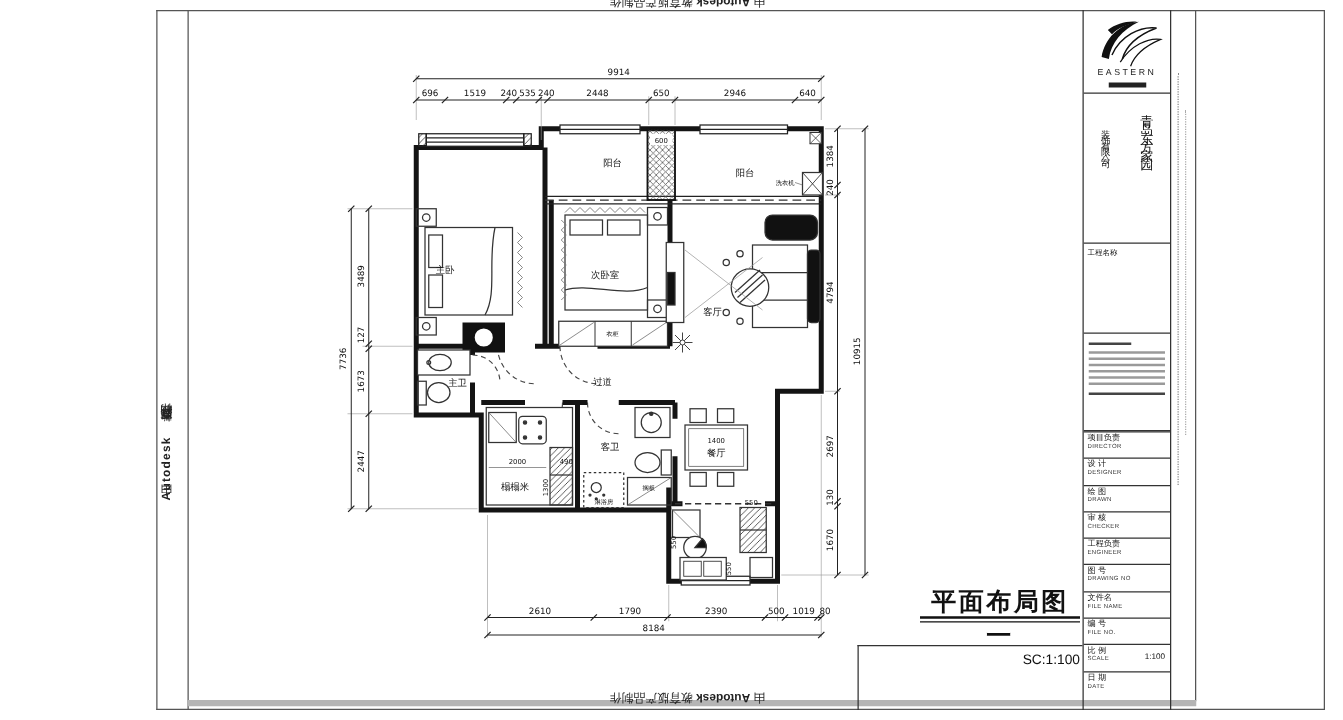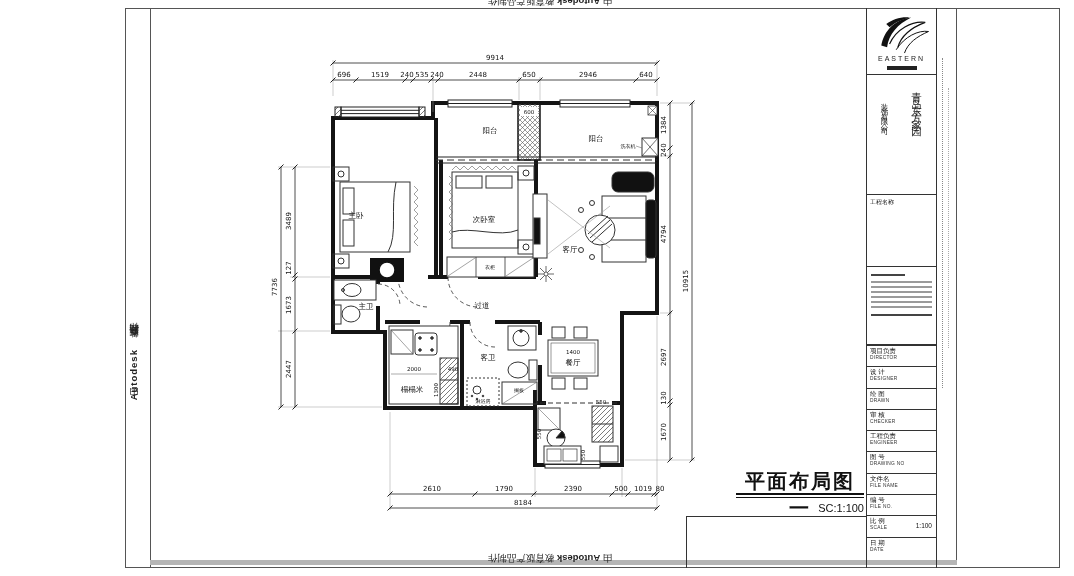--- a/index.html
+++ b/index.html
@@ -20,21 +20,21 @@
   .vtext{writing-mode:vertical-rl;text-orientation:upright;}
   .tb-row{position:relative;height:21.3px;border-top:1px solid #333;box-sizing:border-box;padding:1px 3px;}
   .tb-cn{font-size:6.5px;line-height:8px;color:#111;}
   .tb-en{font-size:4.8px;line-height:6px;color:#333;letter-spacing:.3px;}
   .tb-val{position:absolute;right:4px;top:6px;font-size:6.5px;}
   .bar{height:2px;background:#9a9a9a;margin:3px 4px;}
   .bar.dark{background:#444;}
   
   #dtitle{position:absolute;left:736px;top:468px;width:128px;text-align:center;
           font-size:20px;font-weight:bold;letter-spacing:2px;color:#111;}
-  #dscale{position:absolute;left:764px;top:502px;width:100px;text-align:right;font-size:11px;color:#111;}
+  #dscale{position:absolute;left:764px;top:522px;width:100px;text-align:right;font-size:11px;color:#111;}
   svg text{font-family:"DejaVu Sans","Liberation Sans",sans-serif;fill:#111;}
   .dim{font-size:7px;}
   .dimS{font-size:5.5px;}
   .room{font-size:7.5px;}
   .roomS{font-size:5px;}
 </style>
 </head>
 <body>
 
 <div id="stage">

